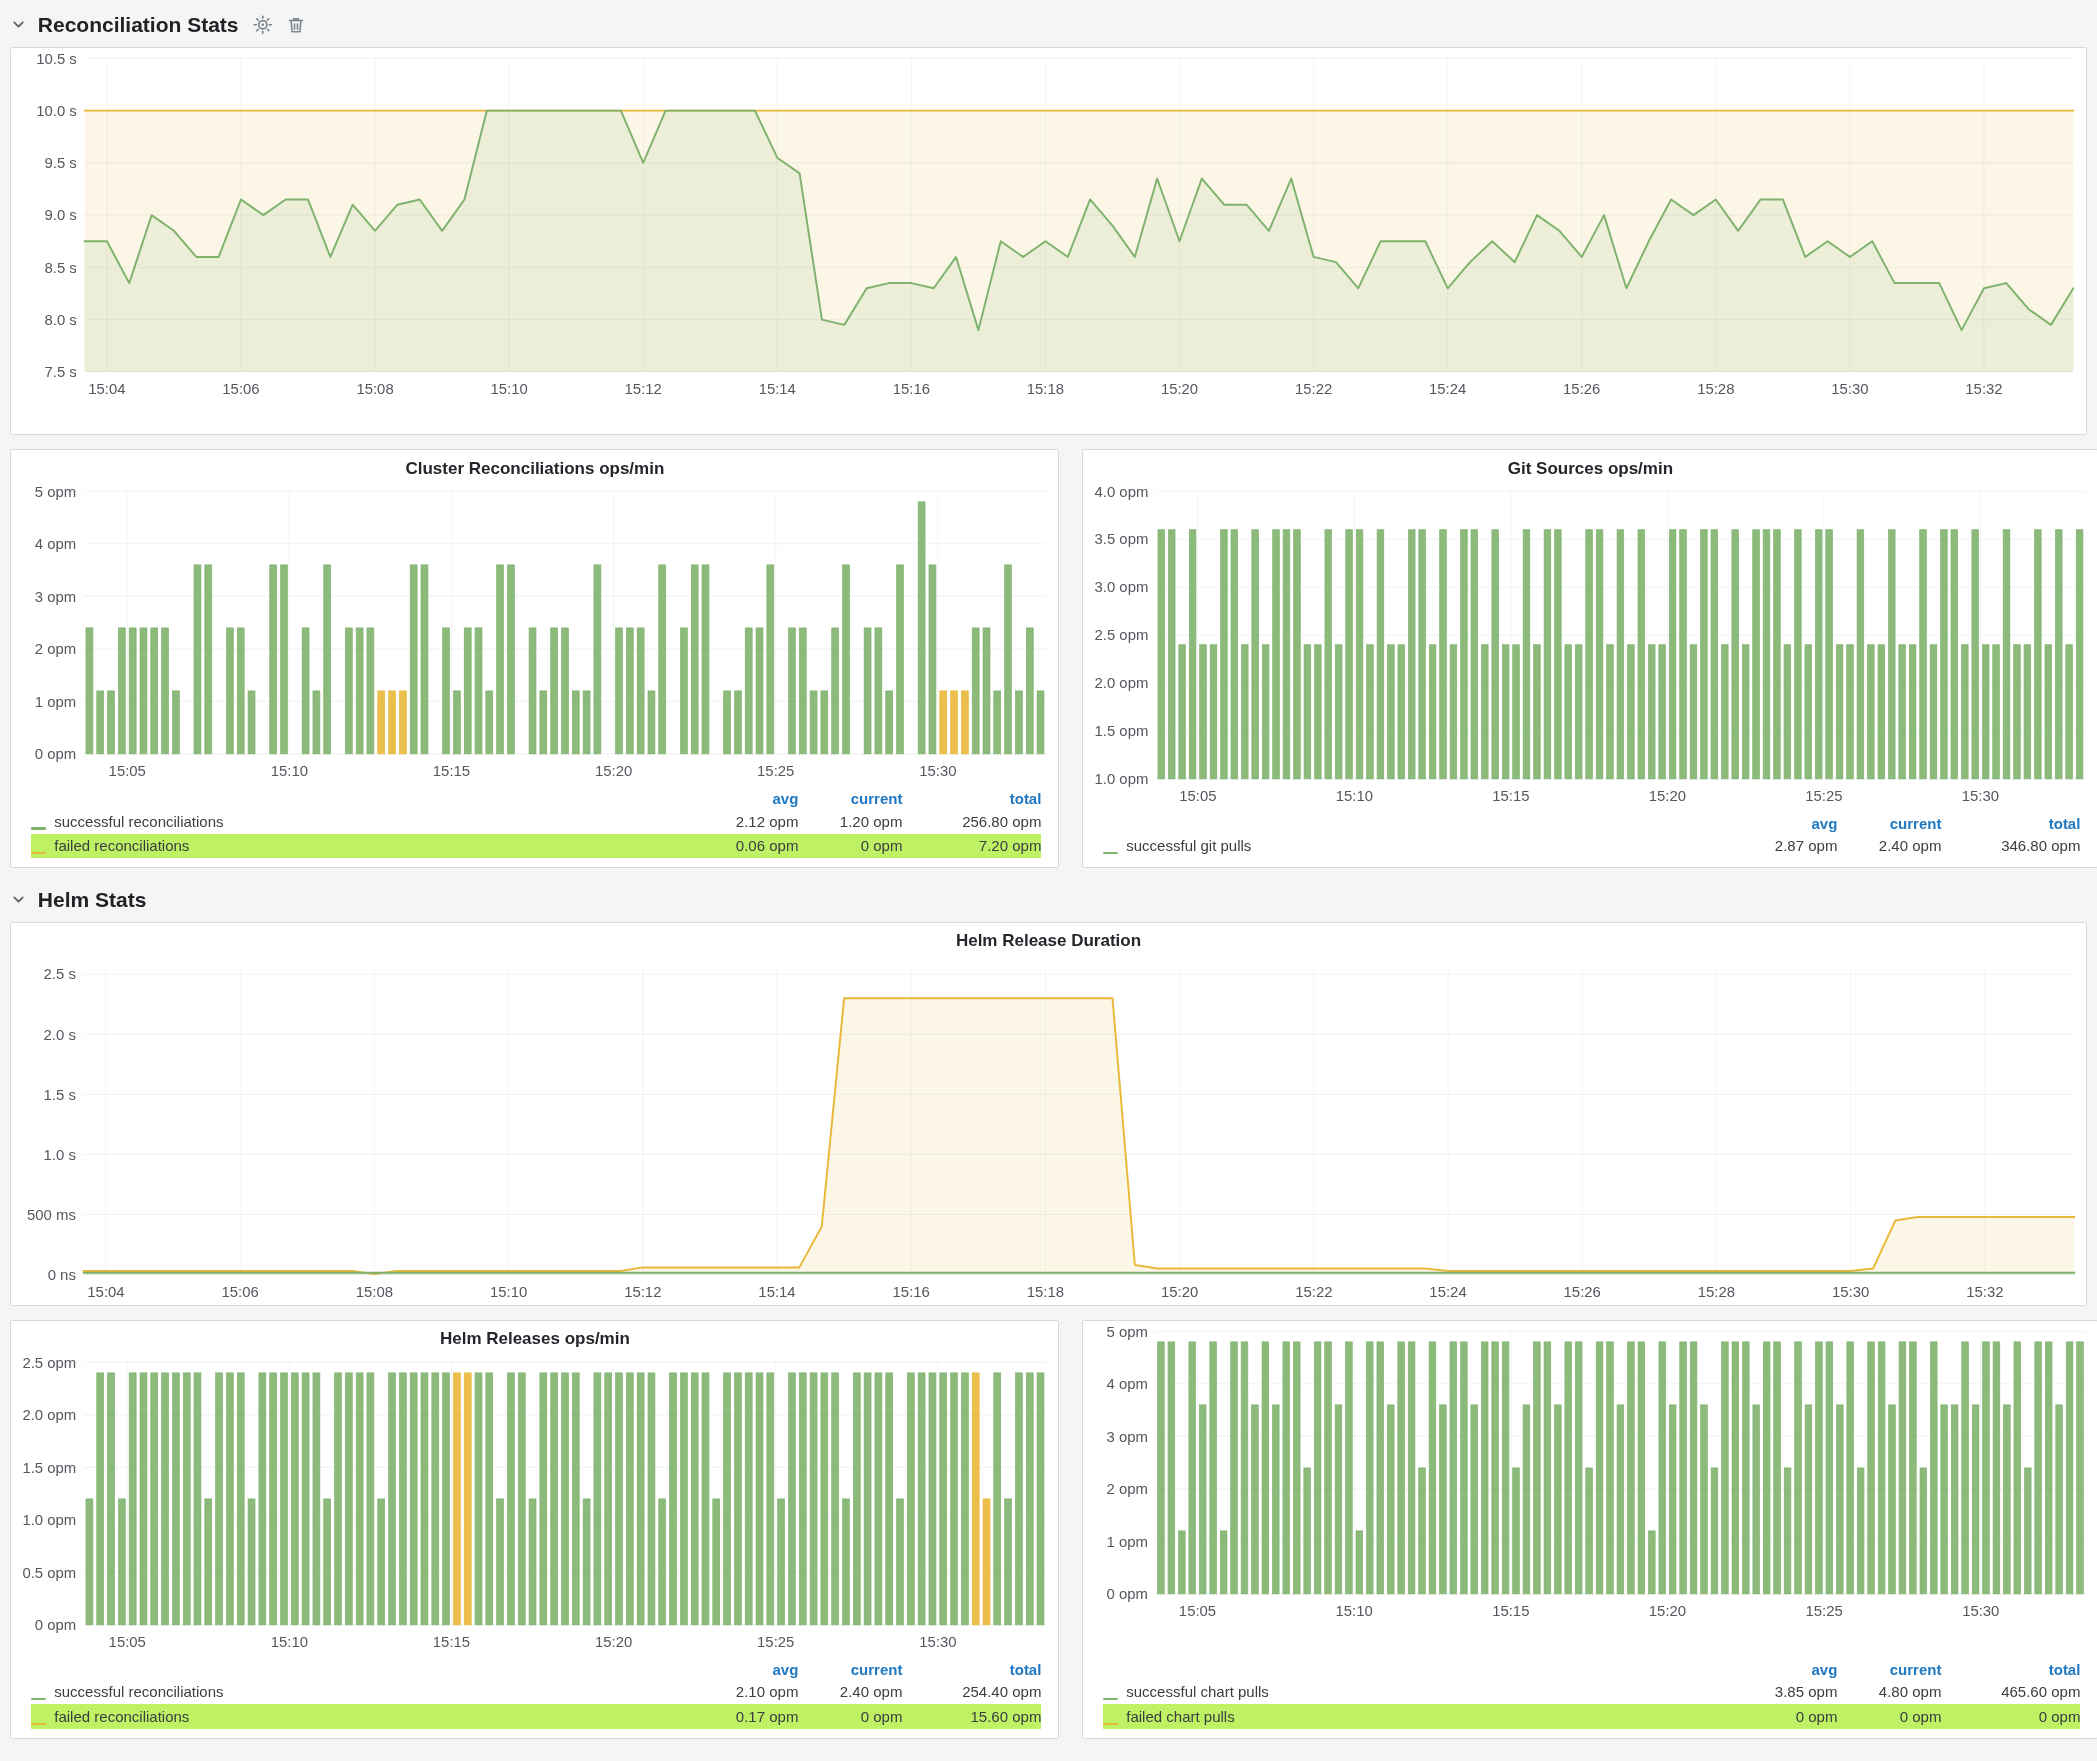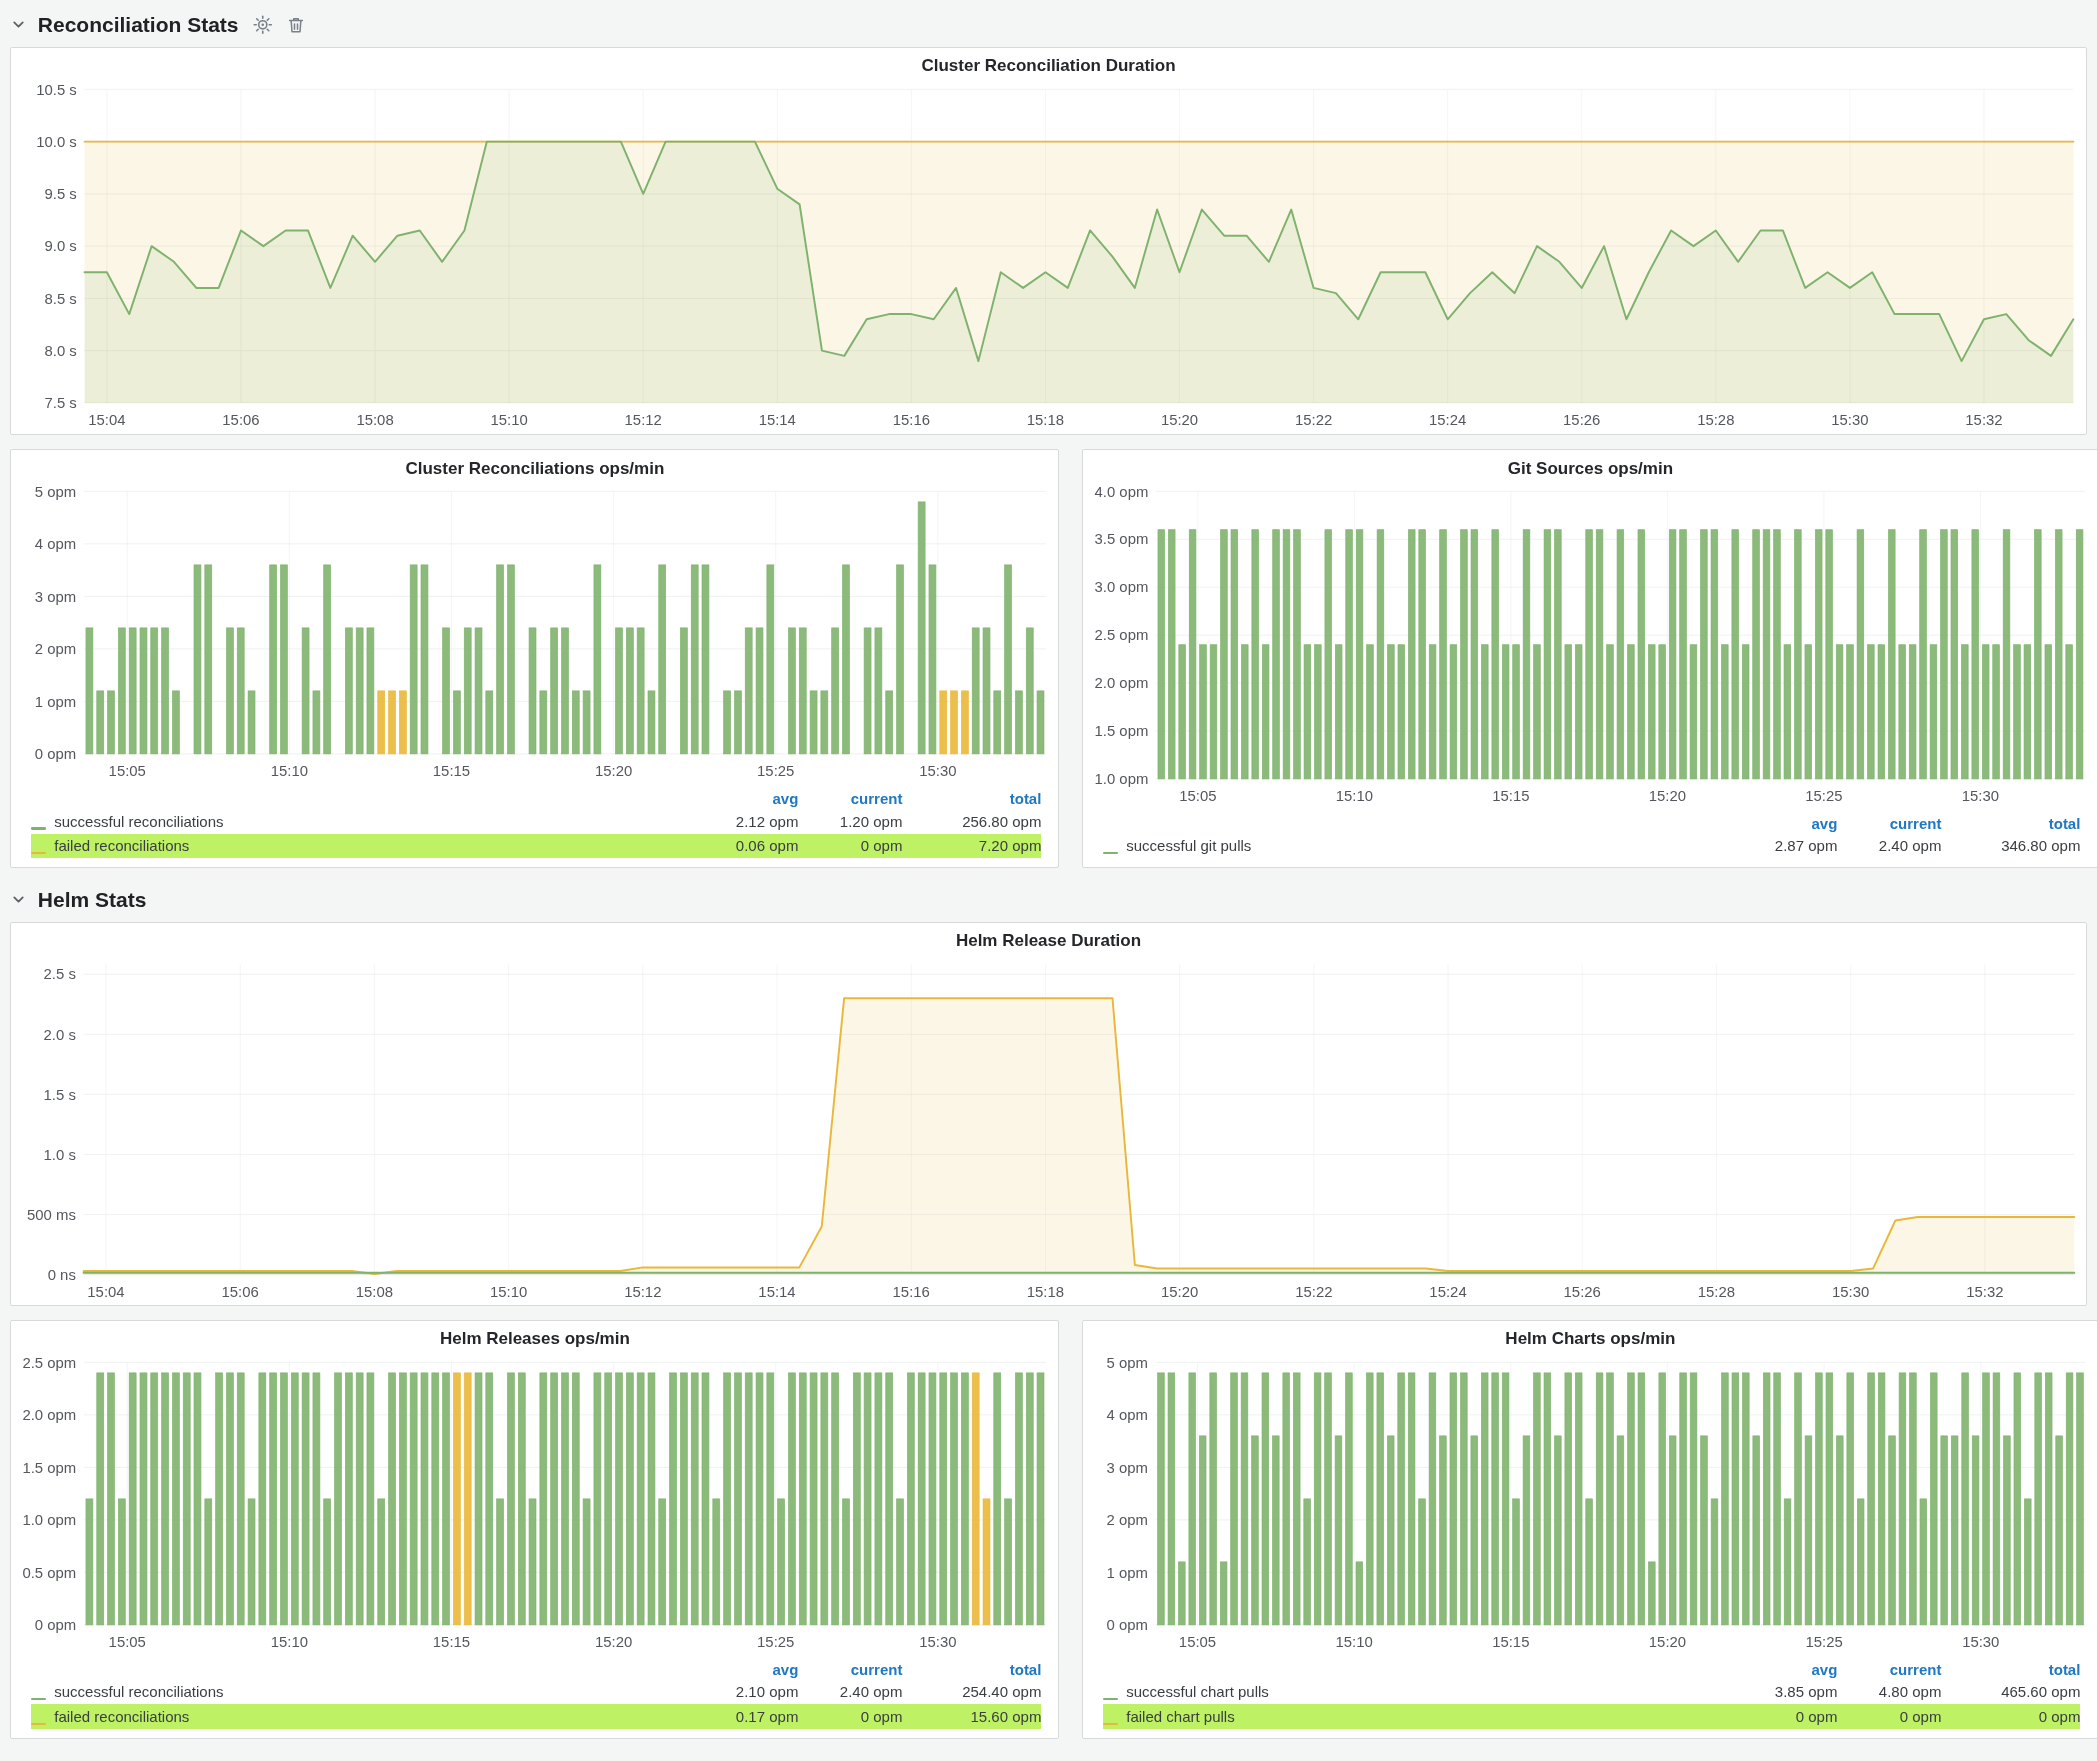--- a/index.html
+++ b/index.html
@@ -46,21 +46,20 @@
       </svg>
   </span>
   <span class="icon-btn">
     <svg width="18" height="18" viewBox="0 0 24 24" fill="none" stroke="currentColor" stroke-width="2" stroke-linecap="round" stroke-linejoin="round">
         <path d="M3.5 6h17M9 6V3.5h6V6M5.5 6l1.2 15h10.6L18.5 6M10 10.5v7M14 10.5v7"></path>
       </svg>
   </span>
 </div>
 
 <section class="panel panel-full" style="height:388px">
-  <header class="panel-title">Cluster Reconciliation Duration</header>
   <div class="chart">
       <svg width="2075" height="355" viewBox="0 0 3200 548">
         <line x1="146.4943820224719" y1="16" x2="146.4943820224719" y2="500" stroke="#edeff1" stroke-width="1"></line>
         <text x="146.4943820224719" y="534" text-anchor="middle" fill="#55575e" font-size="23">15:04</text>
         <line x1="353.4606741573034" y1="16" x2="353.4606741573034" y2="500" stroke="#edeff1" stroke-width="1"></line>
         <text x="353.4606741573034" y="534" text-anchor="middle" fill="#55575e" font-size="23">15:06</text>
         <line x1="560.4269662921348" y1="16" x2="560.4269662921348" y2="500" stroke="#edeff1" stroke-width="1"></line>
         <text x="560.4269662921348" y="534" text-anchor="middle" fill="#55575e" font-size="23">15:08</text>
         <line x1="767.3932584269663" y1="16" x2="767.3932584269663" y2="500" stroke="#edeff1" stroke-width="1"></line>
         <text x="767.3932584269663" y="534" text-anchor="middle" fill="#55575e" font-size="23">15:10</text>
@@ -589,21 +588,20 @@
           <span>failed reconciliations</span>
         </div>
         <div class="lval">0.17 opm</div>
         <div class="lval cur">0 opm</div>
         <div class="lval tot">15.60 opm</div>
       </div>
     </div>
   </section>
 
   <section class="panel" style="flex:1566 1 0">
-    <header class="panel-title">Helm Charts ops/min</header>
     <div class="chart">
         <svg width="1014" height="304" viewBox="0 0 1564 469">
           <line x1="176.4494382022472" y1="16" x2="176.4494382022472" y2="421" stroke="#edeff1" stroke-width="1"></line>
           <text x="176.4494382022472" y="455" text-anchor="middle" fill="#55575e" font-size="23">15:05</text>
           <line x1="418.13483146067415" y1="16" x2="418.13483146067415" y2="421" stroke="#edeff1" stroke-width="1"></line>
           <text x="418.13483146067415" y="455" text-anchor="middle" fill="#55575e" font-size="23">15:10</text>
           <line x1="659.8202247191011" y1="16" x2="659.8202247191011" y2="421" stroke="#edeff1" stroke-width="1"></line>
           <text x="659.8202247191011" y="455" text-anchor="middle" fill="#55575e" font-size="23">15:15</text>
           <line x1="901.5056179775281" y1="16" x2="901.5056179775281" y2="421" stroke="#edeff1" stroke-width="1"></line>
           <text x="901.5056179775281" y="455" text-anchor="middle" fill="#55575e" font-size="23">15:20</text>

